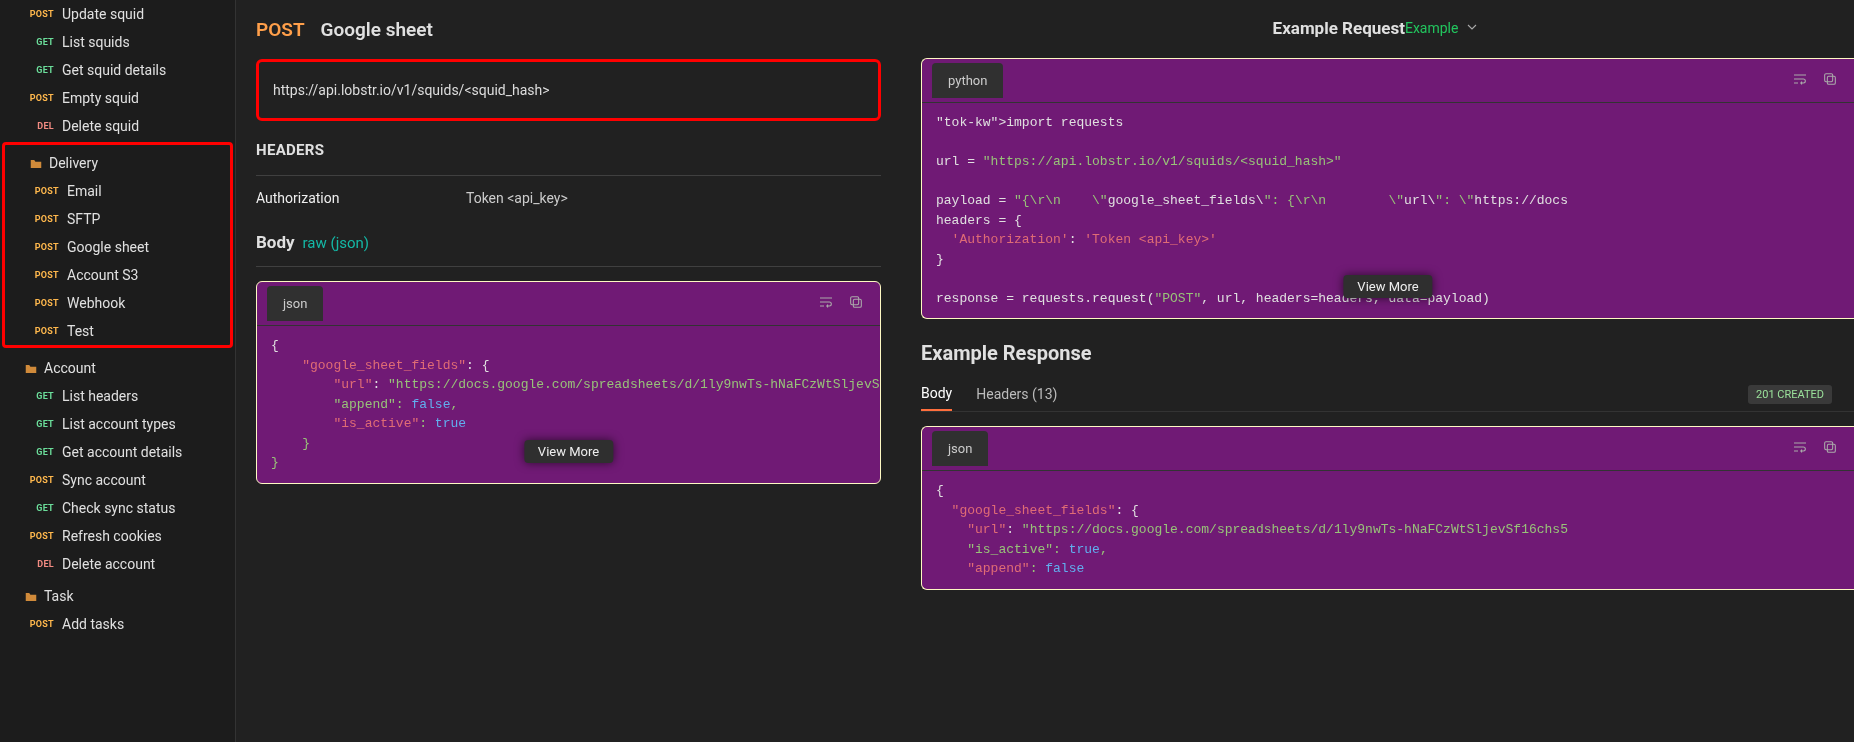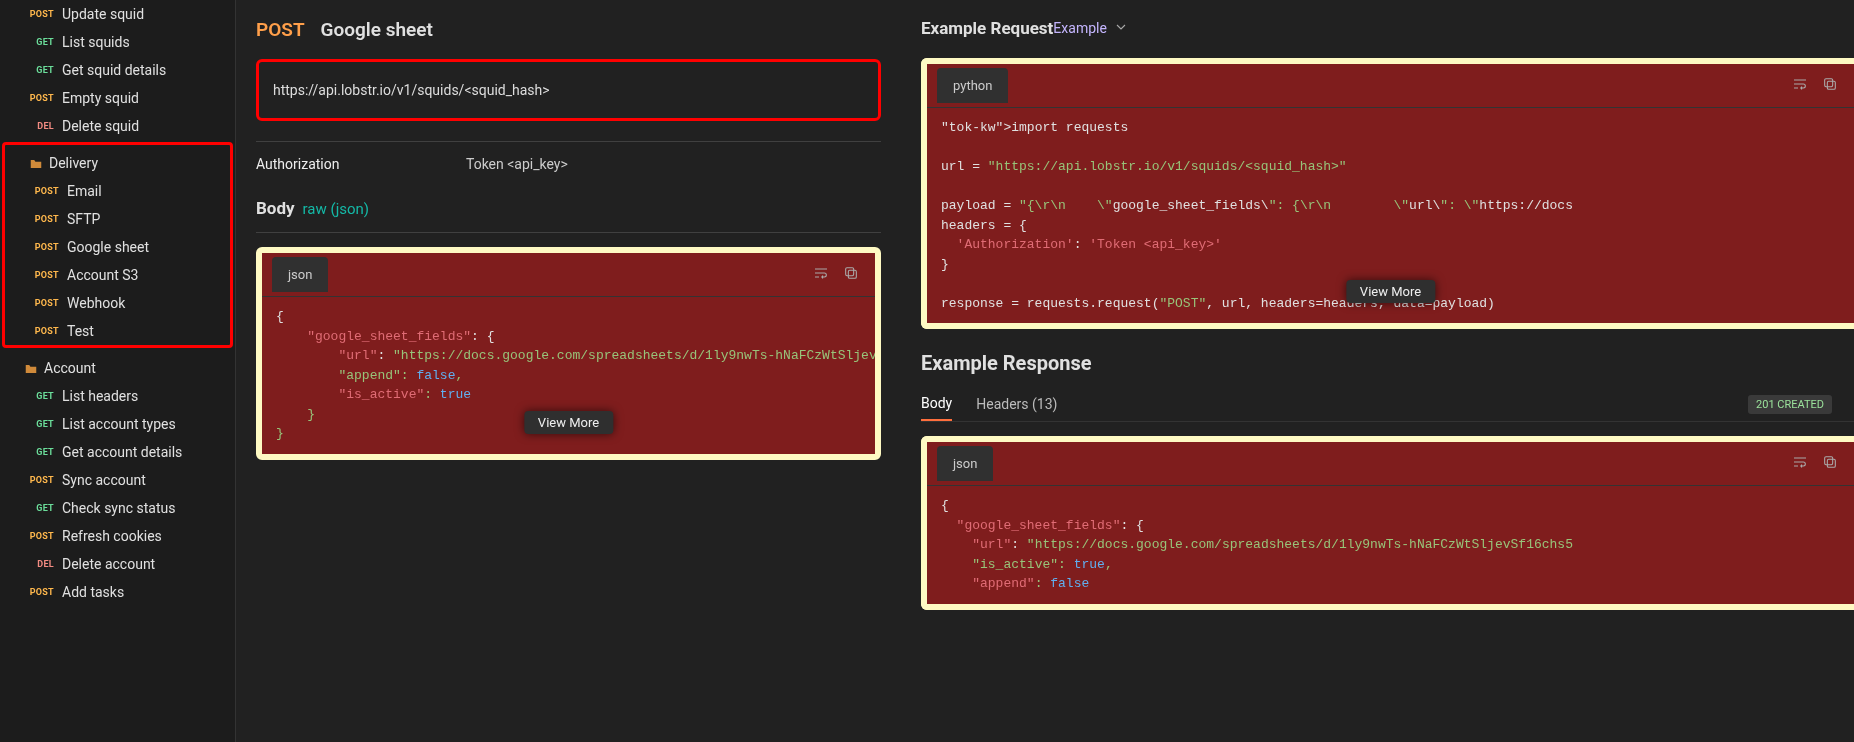--- a/index.html
+++ b/index.html
@@ -108,22 +108,22 @@
 
 .kv-row { display: flex; font-size: 14px; margin-bottom: 26px; }
 .kv-key { width: 210px; color: #eee; }
 .kv-val { color: #ccc; }
 
 .body-line { display: flex; align-items: baseline; gap: 8px; font-size: 17px; margin-bottom: 14px; }
 .body-line .b-lbl { font-weight: 700; }
 .body-line .b-hint { color: #14b8a6; font-size: 15px; }
 
 .code-block {
-  background: #7f1d1d;
-  border: 6px solid #fef9c3;
+  background: #701a75;
+  border: 1px solid #fef9c3;
   border-radius: 6px;
   position: relative;
   overflow: hidden;
 }
 .code-header {
   display: flex;
   align-items: center;
   justify-content: space-between;
   border-bottom: 1px solid #333;
   padding: 4px 10px 4px 0;
@@ -160,26 +160,26 @@
   background: #2f2f2f;
   padding: 4px 14px;
   border-radius: 4px;
   font-size: 13px;
   color: #eee;
   cursor: pointer;
   box-shadow: 0 0 10px rgba(0,0,0,.6);
 }
 
 .example-head {
-  display: flex; justify-content: flex-start; align-items: center;
+  display: flex; justify-content: center; align-items: center;
   padding-right: 22px;
   margin-bottom: 20px;
 }
 .example-head h3 { font-size: 17px; font-weight: 700; }
-.example-dd { color: #c4b5fd; font-size: 14px; display:flex; align-items:center; gap:6px; cursor:pointer;}
+.example-dd { color: #22c55e; font-size: 14px; display:flex; align-items:center; gap:6px; cursor:pointer;}
 
 .example-resp-h { font-size: 20px; font-weight: 700; margin: 22px 0 12px; }
 
 .tabs { display: flex; align-items:center; gap: 24px; border-bottom:1px solid #333; }
 .tab { padding: 8px 0; font-size: 14px; color: #bbb; cursor:pointer; }
 .tab.active { color: #fff; border-bottom: 2px solid #ff6f3d; }
 .status-badge {
   margin-left:auto; margin-right: 22px;
   font-size: 11px;
   background: #3a3a3a;
@@ -283,38 +283,47 @@
     </div>
   <div class="side-item">
       <span class="method m-post">POST</span>
       <span>Refresh cookies</span>
     </div>
   <div class="side-item">
       <span class="method m-del">DEL</span>
       <span>Delete account</span>
     </div>
 
+  <div class="side-folder">
+    <span class="folder-icon">
+        <svg viewBox="0 0 24 24">
+          <path d="M3 5h6l2 3h10v11H3z"></path>
+        </svg>
+      </span>
+    <span>Task</span>
+  </div>
   <div class="side-item">
       <span class="method m-post">POST</span>
       <span>Add tasks</span>
     </div>
 </div>
 
 <div class="main">
 
   <div class="center-pane">
     <div class="req-title">
       <span class="method-lbl">POST</span>
       <span>Google sheet</span>
     </div>
 
     <div class="url-box">
       <span>https://api.lobstr.io/v1/squids/&lt;squid_hash&gt;</span>
     </div>
 
+    <div class="section-h">HEADERS</div>
     <div class="hr"></div>
 
     <div class="kv-row">
       <div class="kv-key">Authorization</div>
       <div class="kv-val">Token &lt;api_key&gt;</div>
     </div>
 
     <div class="body-line">
       <span class="b-lbl">Body</span>
       <span class="b-hint">raw (json)</span>

